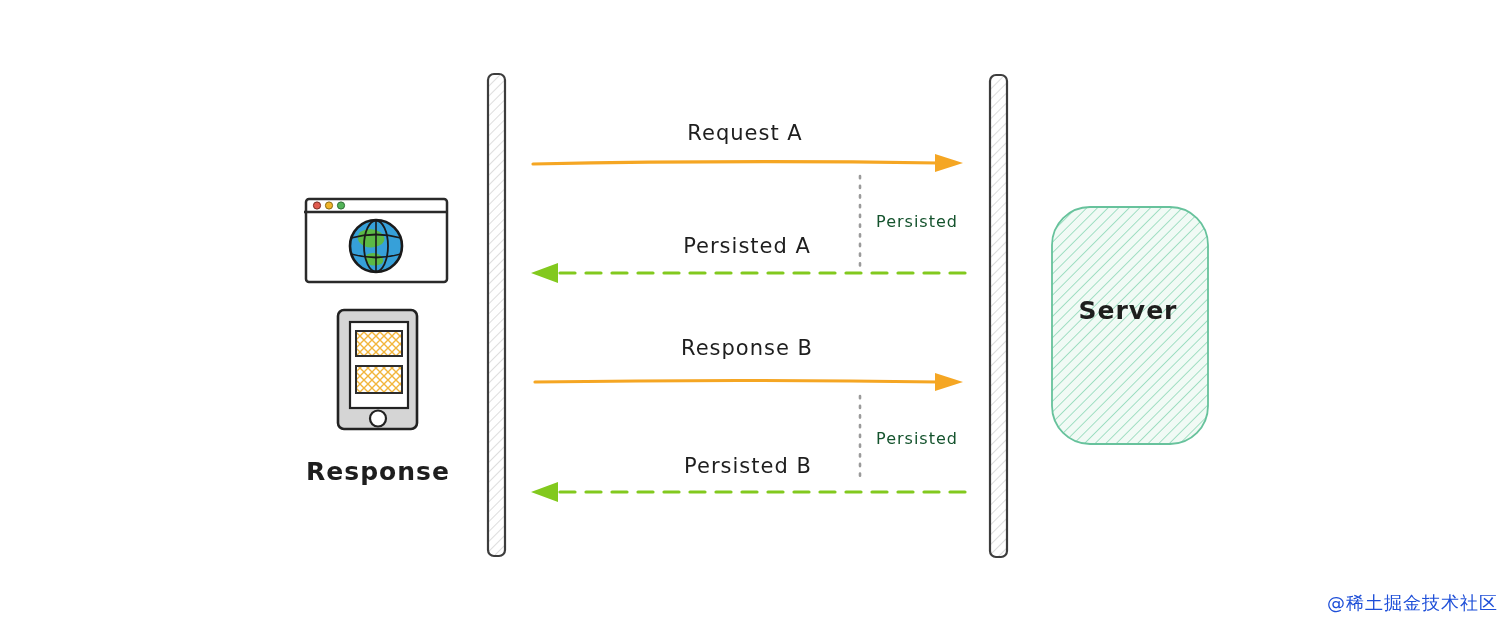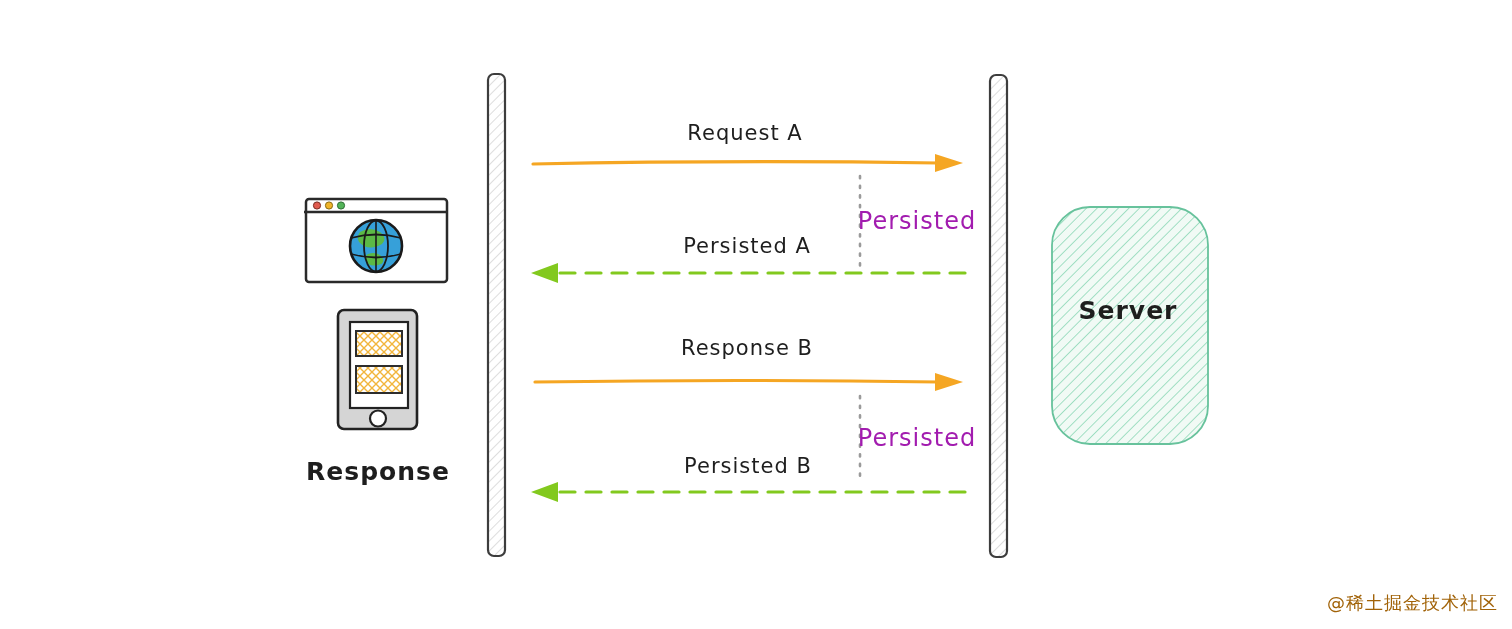--- a/index.html
+++ b/index.html
@@ -28,30 +28,30 @@
     color: #1e1e1e;
     font-size: 21px;
     letter-spacing: 1px;
     font-weight: 500;
   }
   .lbl.big {
     font-size: 25px;
     font-weight: 600;
   }
   .lbl.muted {
-    color: #a21caf;
-    font-size: 24px;
+    color: #14532d;
+    font-size: 16px;
     font-weight: 500;
   }
   .watermark {
     position: absolute;
     right: 14px;
     bottom: 14px;
     font-size: 18px;
-    color: #a16207;
+    color: #1d4ed8;
     letter-spacing: 1px;
     margin-top: 24px;
   }
 </style>
 </head>
 <body>
 
 <div class="canvas">
 
   <svg class="scene" width="1512" height="629" viewBox="0 0 1512 629">

